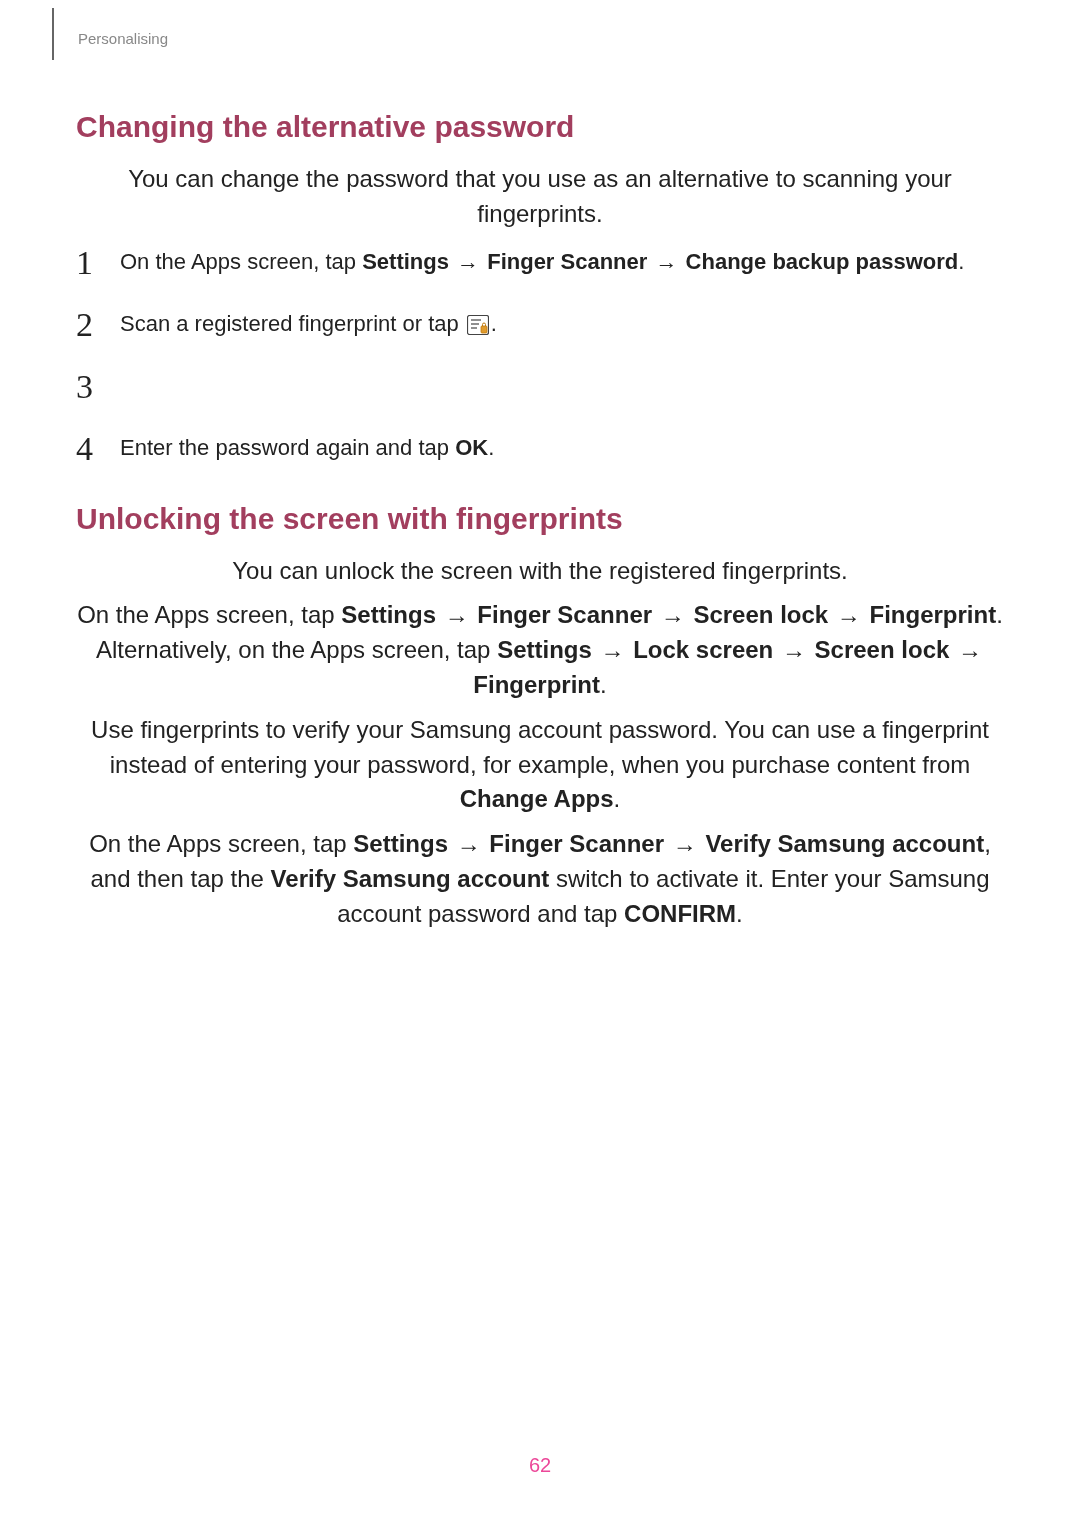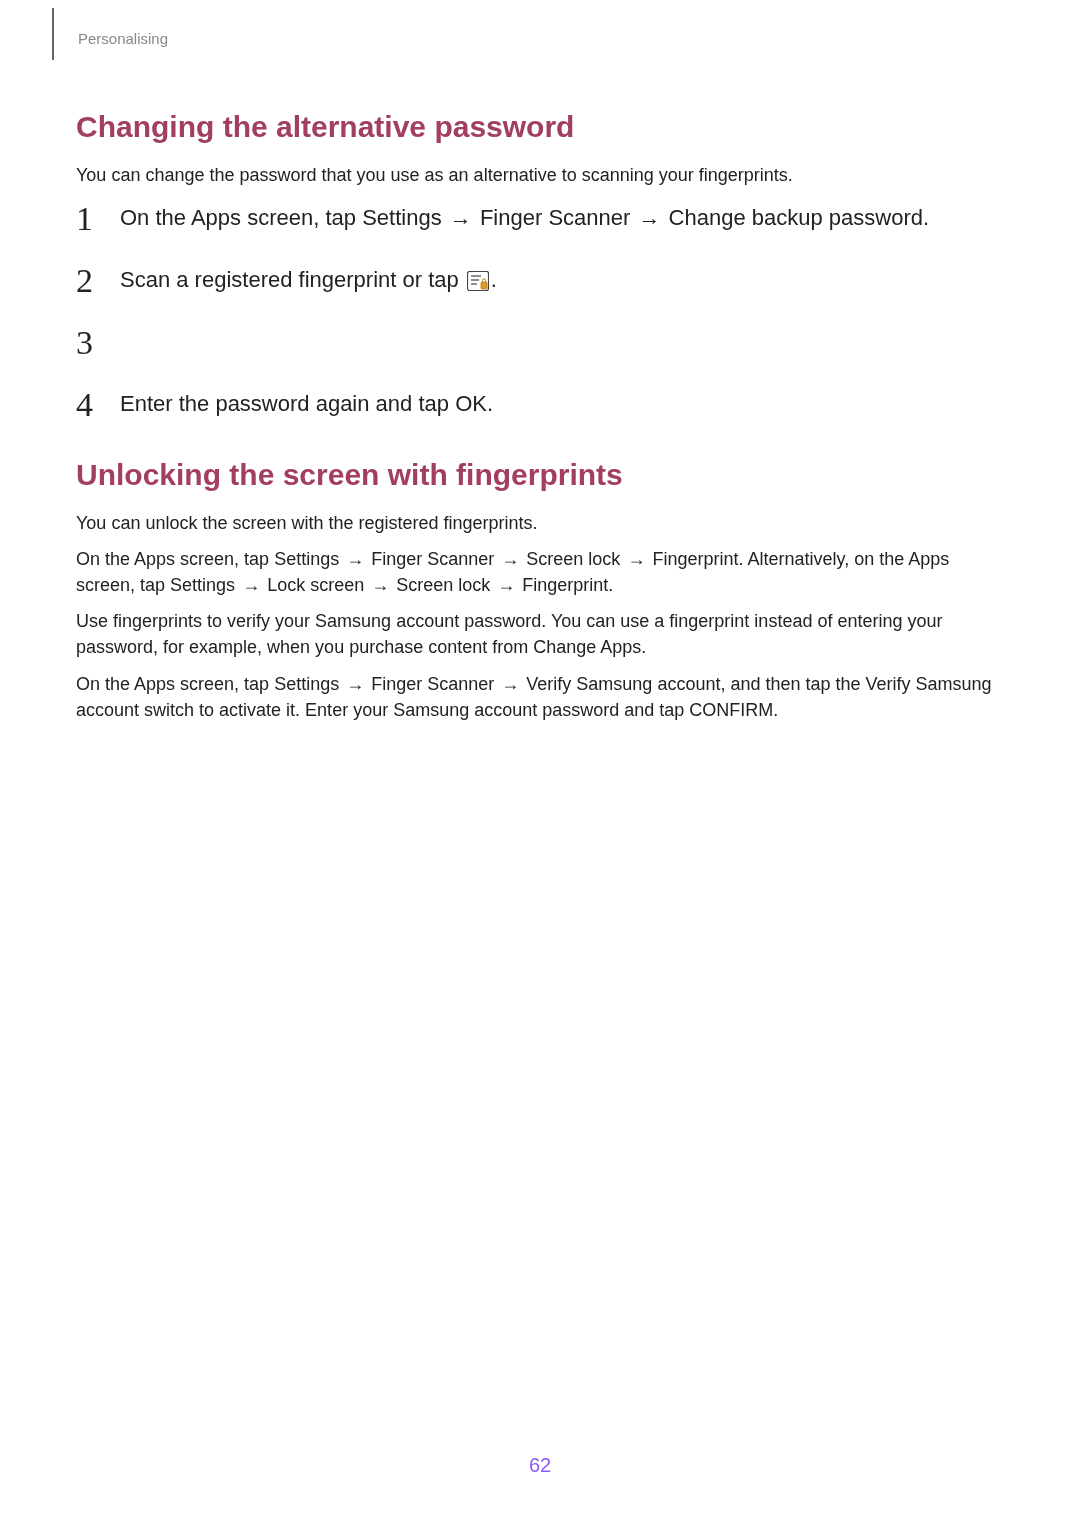--- a/index.html
+++ b/index.html
@@ -44,24 +44,25 @@
       color: #a23e5e;
       font-size: 30px;
       font-weight: 600;
       margin-bottom: 18px;
       margin-top: 0;
     }
     .section-heading.mt {
       margin-top: 34px;
     }
     .body-text {
-      font-size: 18px;
+      font-size: 24px;
       line-height: 1.45;
       color: #222;
       margin-bottom: 10px;
+      text-align: center;
     }
     .step-list {
       list-style: none;
       margin-top: 14px;
     }
     .step-item {
       position: relative;
       padding-left: 44px;
       margin-bottom: 26px;
       font-size: 22px;
@@ -72,39 +73,39 @@
     .step-num {
       position: absolute;
       left: 0;
       top: -8px;
       font-size: 34px;
       font-weight: 400;
       color: #222;
       font-family: Georgia, "Times New Roman", serif;
     }
     .b {
-      font-weight: 400;
+      font-weight: 700;
     }
     .arrow {
       display: inline-block;
       margin: 0 2px;
     }
     .keyboard-lock-icon {
       display: inline-block;
       vertical-align: -4px;
       margin: 0 2px;
     }
     .page-number {
       position: absolute;
       bottom: 50px;
       left: 0;
       right: 0;
       text-align: center;
       font-size: 20px;
-      color: #8b5cf6;
+      color: #ec4899;
     }
   </style>
 </head>
 <body>
 
 <div class="header">
   <div class="header-rule"></div>
   <div class="header-text">Personalising</div>
 </div>
 

